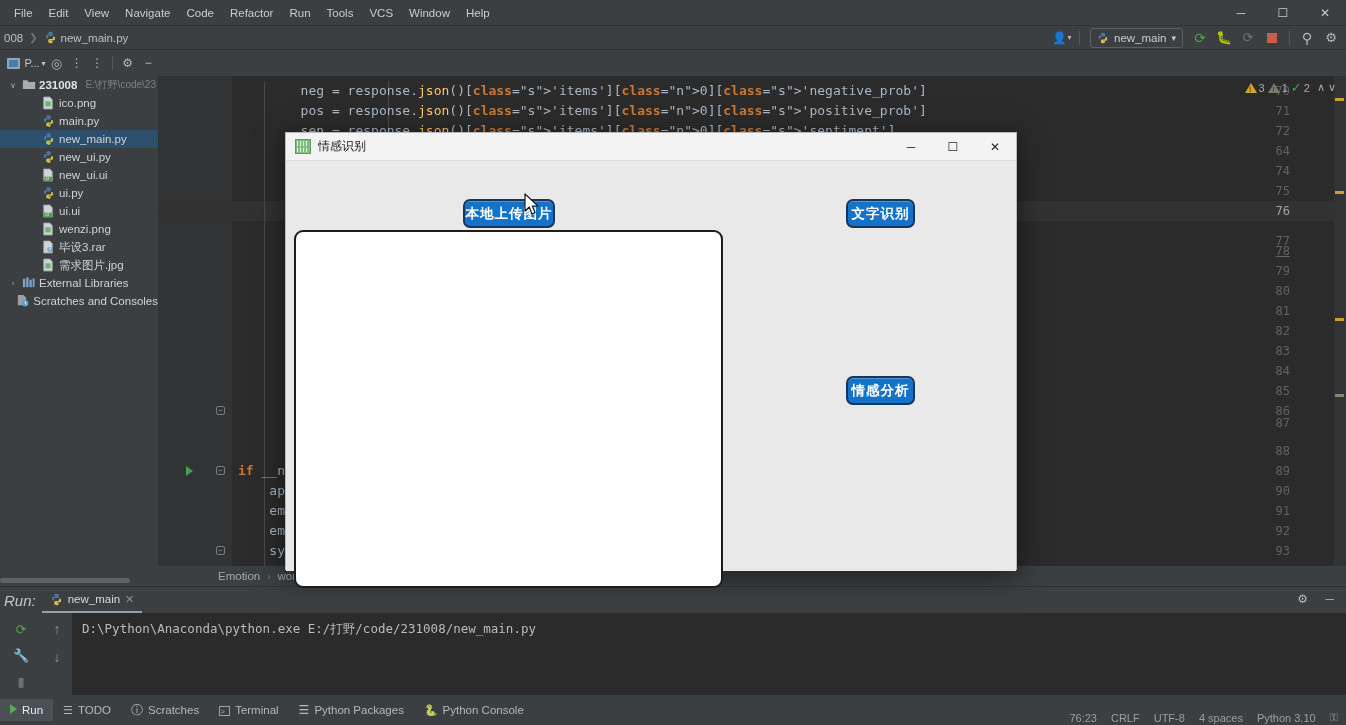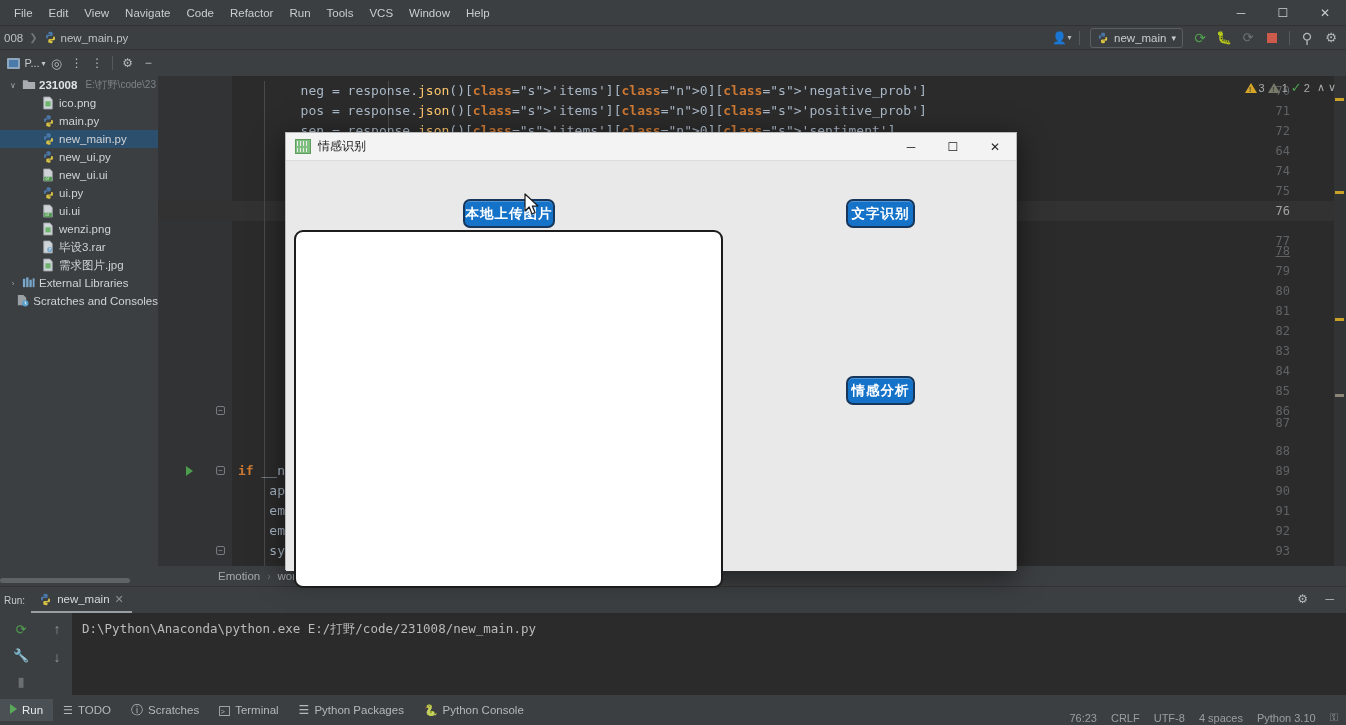--- a/index.html
+++ b/index.html
@@ -169,21 +169,21 @@
   
   .runpanel {
     position: absolute; left: 0; top: 586px; width: 1346px; height: 109px;
     background: #3c3f41;
     border-top: 1px solid #323232;
   }
   .run-head {
     position: absolute; left: 0; top: 0; width: 1346px; height: 26px;
     display: flex; align-items: center; padding-left: 2px; gap: 6px;
   }
-  .run-label { font-size: 10px; color: #c2c7cb; padding-left: 2px; }
+  .run-label { font-size: 15px; color: #c2c7cb; padding-left: 2px; font-style: italic; }
   .run-tab {
     display: flex; align-items: center; gap: 5px; height: 25px;
     padding: 0 8px; font-size: 11.5px; color: #d5d9dc;
     border-bottom: 2px solid #9a9fa3;
   }
   .run-side {
     position: absolute; left: 0; top: 26px; width: 42px; height: 83px;
     background: #3c3f41; display: flex; flex-direction: column; align-items: center; gap: 6px;
     padding-top: 6px;
   }

